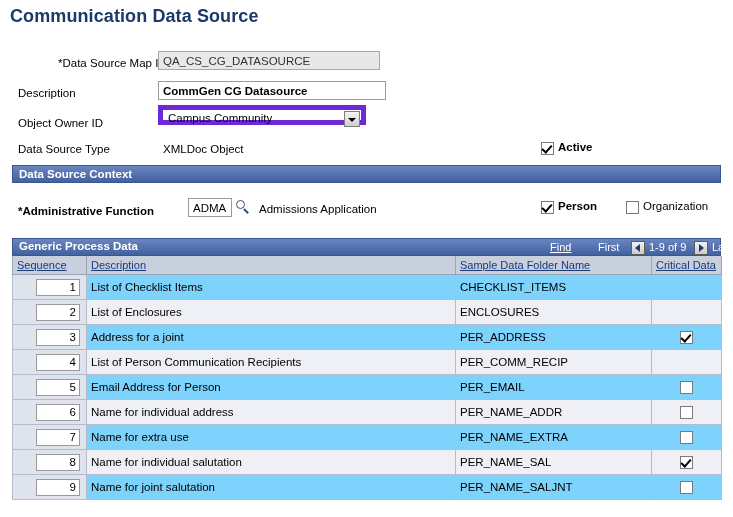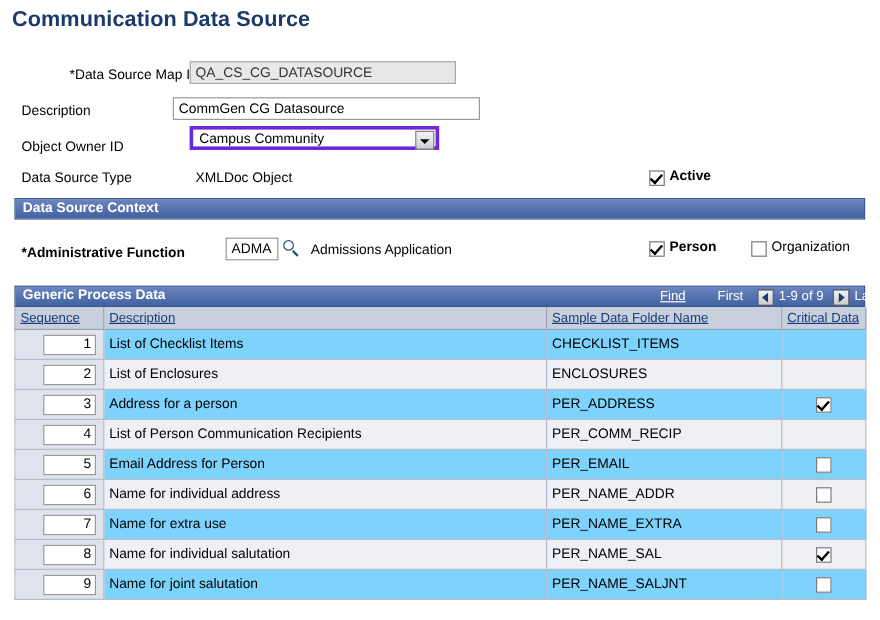--- a/index.html
+++ b/index.html
@@ -52,21 +52,21 @@
     color: #333;
     border: 1px solid #a9a9a9;
   }
   .static-val {
     position: absolute;
     font-size: 11.5px;
   }
   .select-wrap {
     position: absolute;
     box-sizing: border-box;
-    border: 3px solid #6d28d9;
+    border: 5px solid #6d28d9;
     background: #ffffff;
     height: 20px;
   }
   .select-wrap .sel-text {
     position: absolute;
     left: 5px;
     top: 2px;
     font-size: 11.5px;
     white-space: nowrap;
   }
@@ -296,21 +296,21 @@
 <body>
 
 <div class="page">
 
   <div class="page-title">Communication Data Source</div>
 
   <div class="field-label" style="left:18px; top:57px;margin-left:40px;">*Data Source Map ID</div>
   <input class="txt-input readonly" style="left: 158px; top: 51px; width: 222px;" readonly="" value="QA_CS_CG_DATASOURCE">
 
   <div class="field-label" style="left:18px; top:87px;">Description</div>
-  <input class="txt-input" style="left: 144px; top: 81px; width: 256px;" value="CommGen CG Datasource">
+  <input class="txt-input" style="left: 158px; top: 81px; width: 228px; font-weight: bold;" value="CommGen CG Datasource">
 
   <div class="field-label" style="left:18px; top:117px;">Object Owner ID</div>
   <div class="select-wrap" style="left:158px; top:105px; width:208px;">
     <span class="sel-text">Campus Community</span>
     <span class="sel-arrow"></span>
   </div>
 
   <div class="field-label" style="left:18px; top:143px;">Data Source Type</div>
   <div class="static-val" style="left:163px; top:143px;">XMLDoc Object</div>
 
@@ -365,21 +365,21 @@
         <td class="crit-cell"></td>
       </tr>
       <tr class="alt">
         <td class="seq-cell"><input value="2" style=""></td>
         <td>List of Enclosures</td>
         <td>ENCLOSURES</td>
         <td class="crit-cell"></td>
       </tr>
       <tr>
         <td class="seq-cell"><input value="3" style=""></td>
-        <td>Address for a person</td>
+        <td>Address for a joint</td>
         <td>PER_ADDRESS</td>
         <td class="crit-cell"><span class="cell-chk checked"></span></td>
       </tr>
       <tr class="alt">
         <td class="seq-cell"><input value="4" style=""></td>
         <td>List of Person Communication Recipients</td>
         <td>PER_COMM_RECIP</td>
         <td class="crit-cell"></td>
       </tr>
       <tr>

